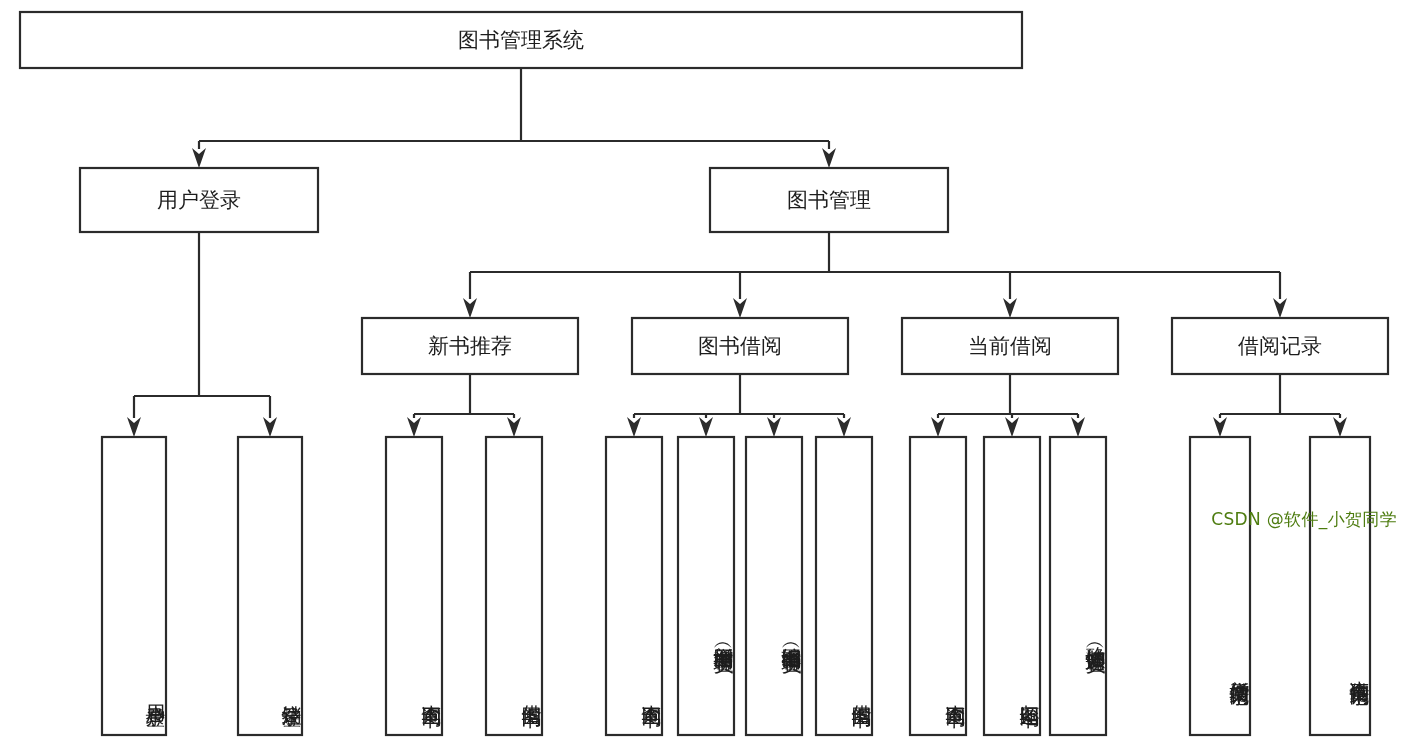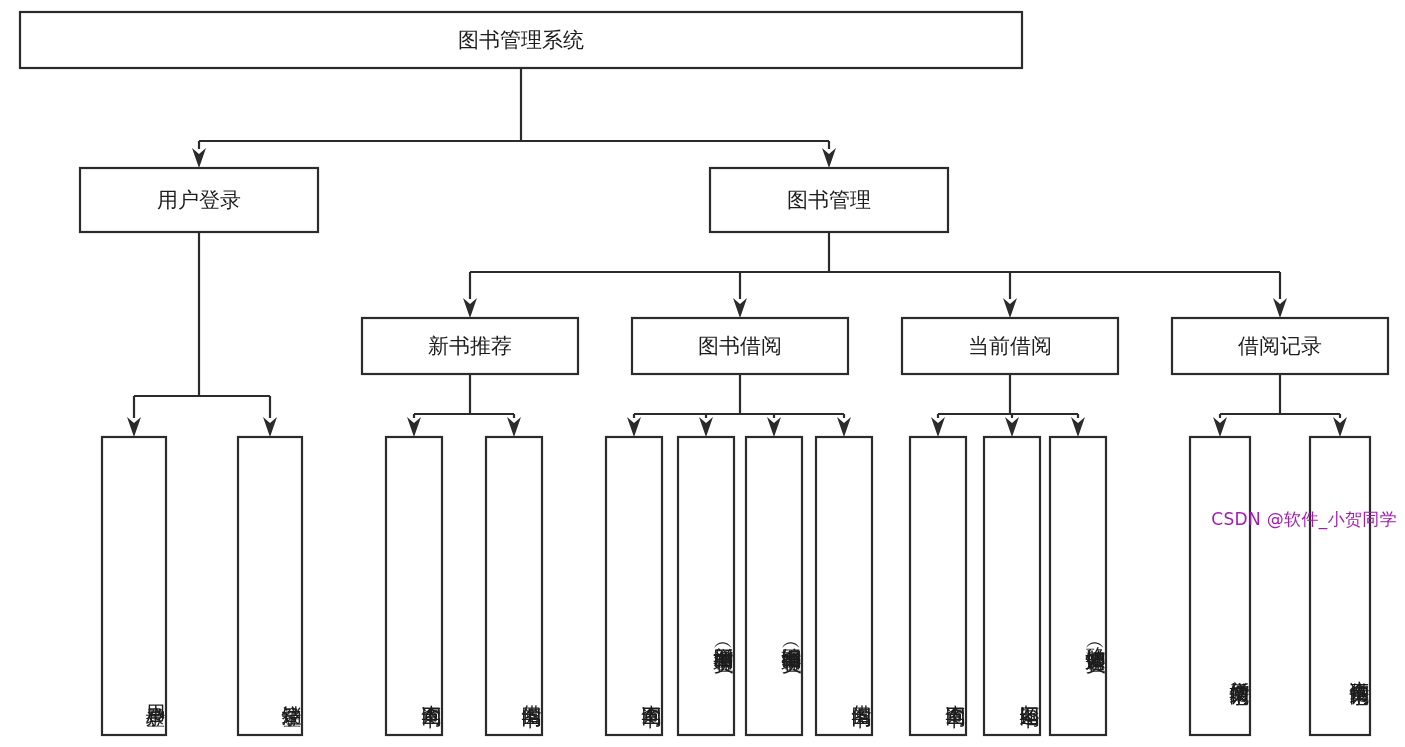--- a/index.html
+++ b/index.html
@@ -63,21 +63,21 @@
     align-items: flex-start;
     justify-content: center;
     pointer-events: none;
   }
   .watermark {
     position: absolute;
     right: 8px;
     bottom: 4px;
     font-family: "DejaVu Sans", "Liberation Sans", sans-serif;
     font-size: 17px;
-    color: #a21caf;
+    color: #4d7c0f;
     letter-spacing: 0.02em;
     white-space: nowrap;
   }
 </style>
 </head>
 <body>
 
 <div id="diagram-root">
 
   <svg id="flowchart" viewBox="0 0 1405 747">

